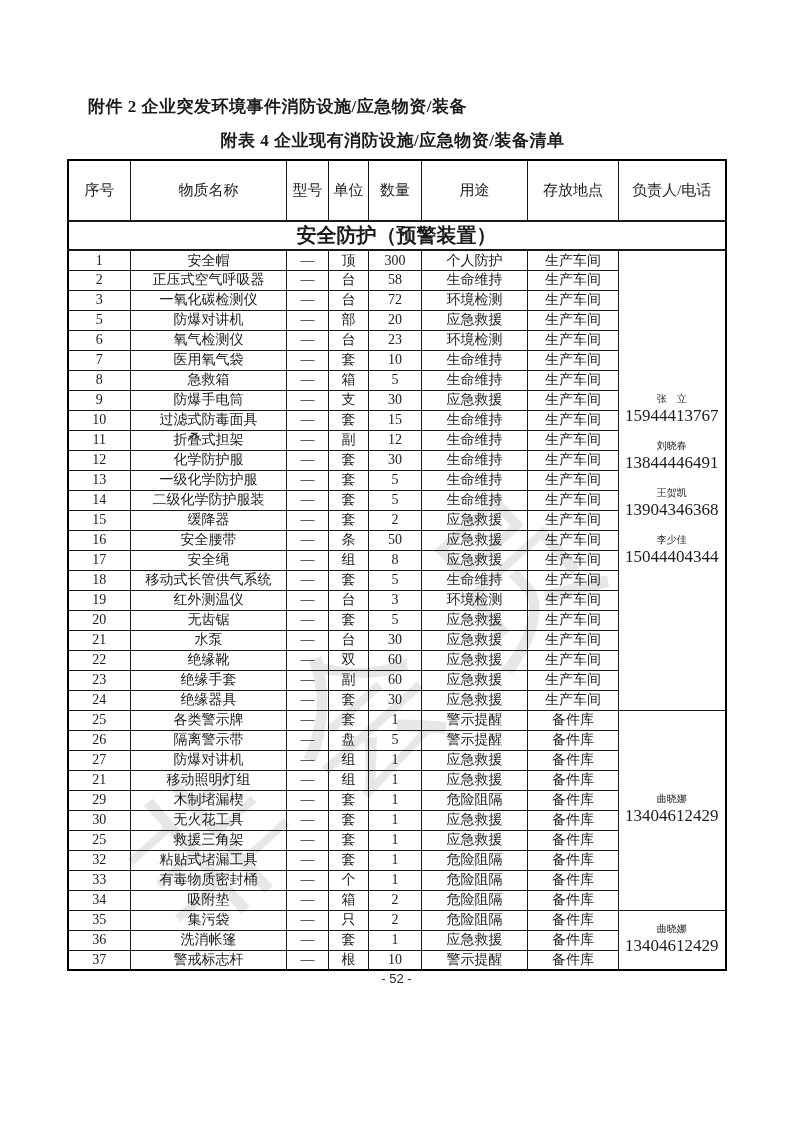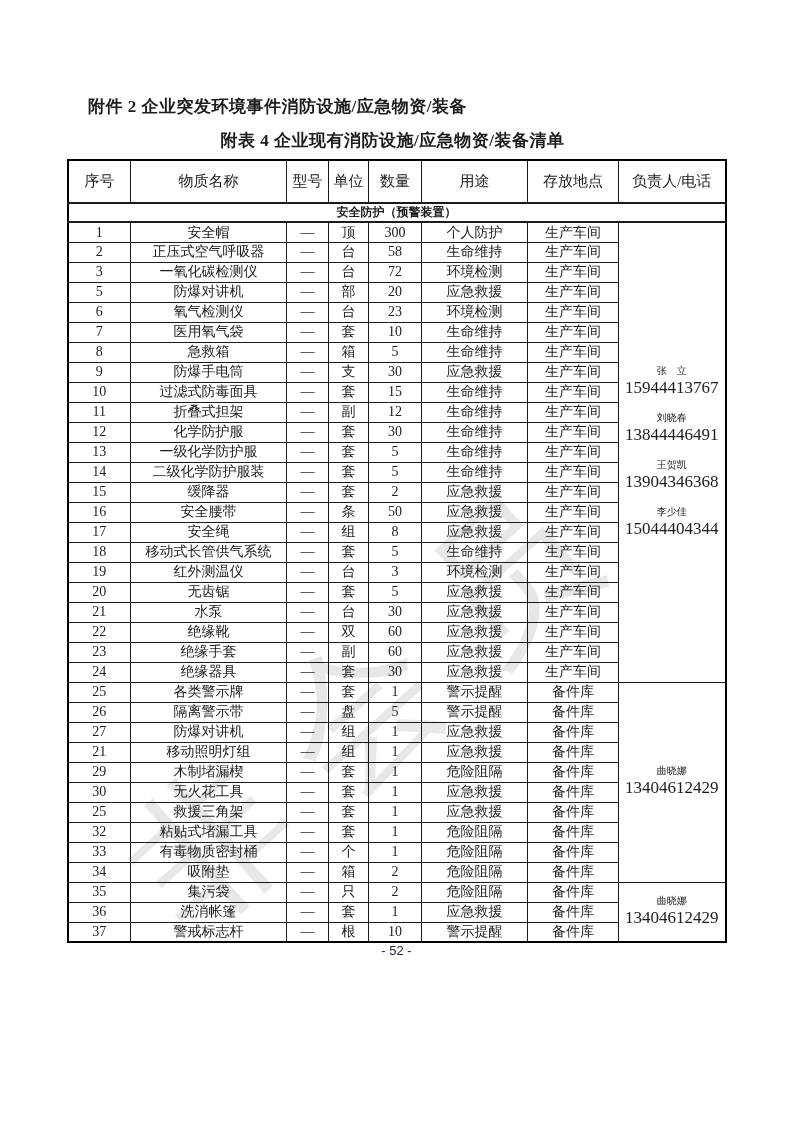--- a/index.html
+++ b/index.html
@@ -35,27 +35,27 @@
     text-align:center;
     vertical-align:middle;
     padding:0 2px;
     box-sizing:border-box;
     overflow:hidden;
   }
   table.inventory { border:2px solid #000; }
   table.inventory thead th {
     font-weight:normal;
     font-size:15px;
-    height:43px;
+    height:61px;
     line-height:1.25;
     border-bottom-width:2px;
   }
   tr.section-row td {
     font-weight:bold;
-    font-size:12px;
+    font-size:20px;
     height:19px;
     border-bottom-width:2px;
   }
   tr.data-row td {
     font-size:14px;
     height:20px;
     line-height:1.1;
     white-space:nowrap;
   }
   td.contact-cell {

